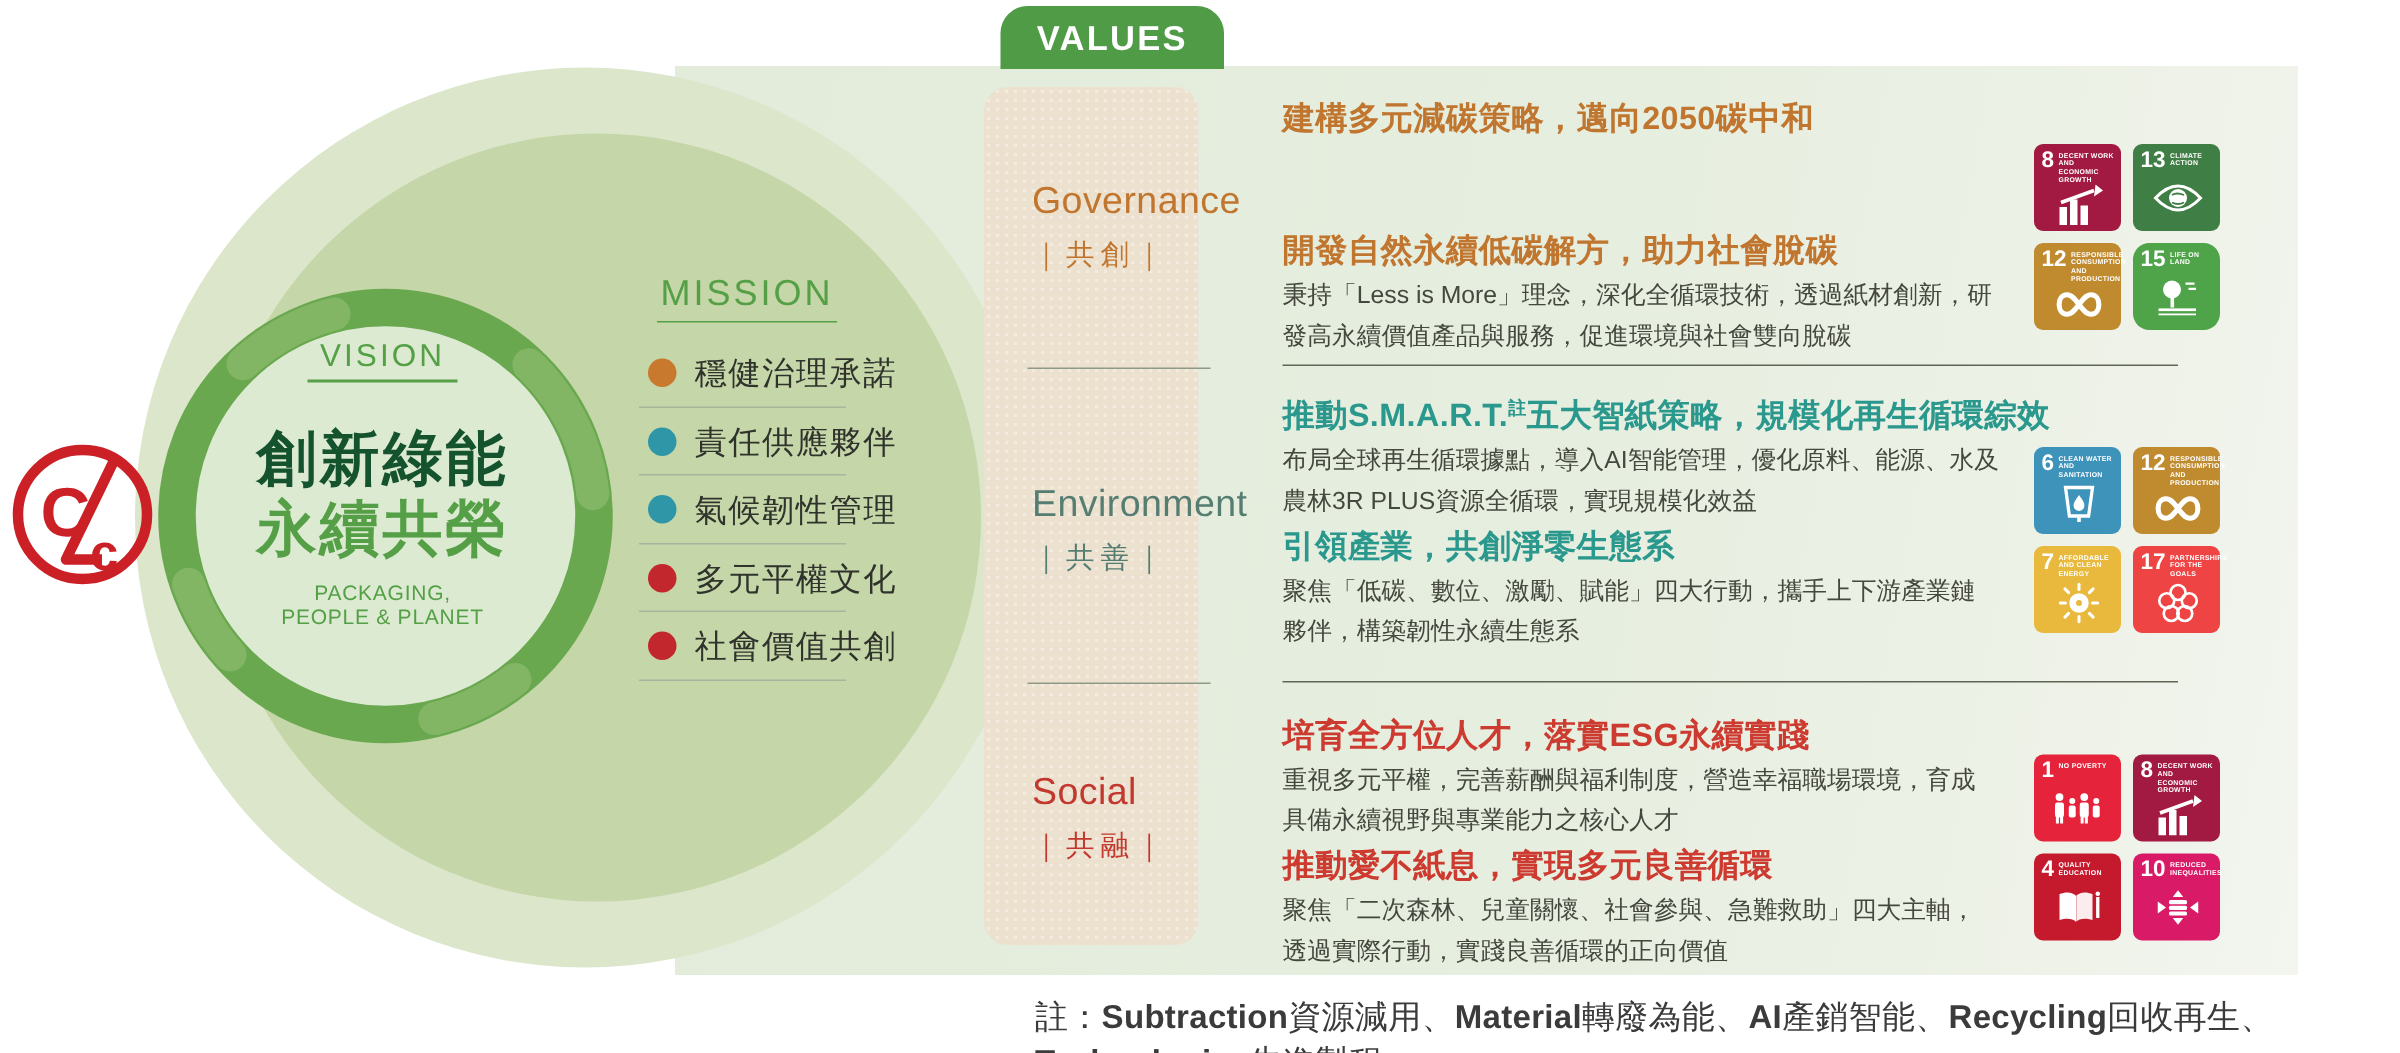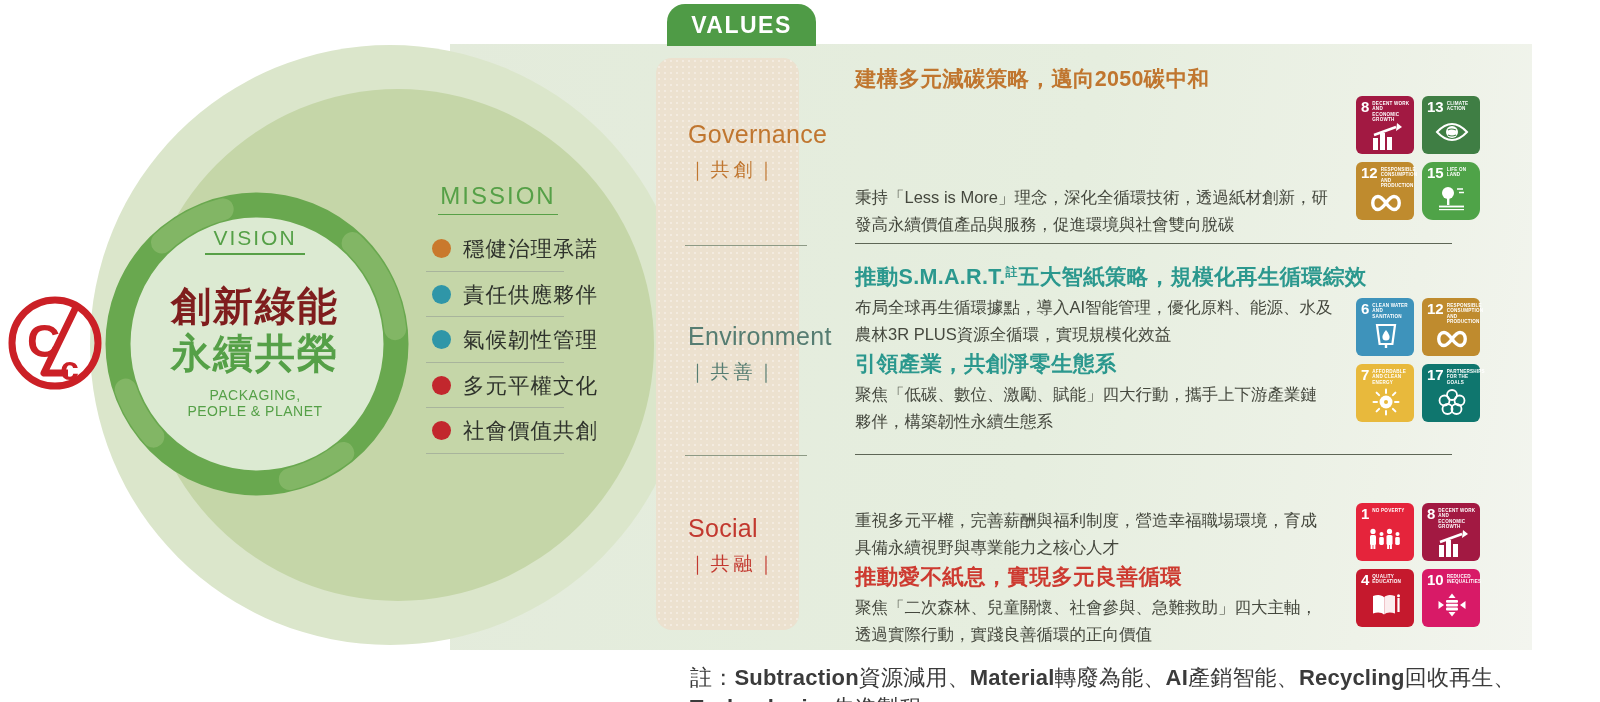--- a/index.html
+++ b/index.html
@@ -80,21 +80,21 @@
 
   <svg class="logo" viewBox="0 0 102 102">
     <circle cx="51" cy="51" r="43" fill="none" stroke="#cb2026" stroke-width="7"></circle>
     <text x="23" y="65" font-size="46" font-weight="bold" fill="#cb2026" font-family="Liberation Sans, sans-serif">C</text>
     <text x="56" y="88" font-size="34" font-weight="bold" fill="#cb2026" font-family="Liberation Sans, sans-serif">c</text>
     <polyline points="73,13 40,81 64,81" fill="none" stroke="#cb2026" stroke-width="7" stroke-linejoin="round"></polyline>
   </svg>
 
   <div class="vision">
     <span class="vision-label" style="color: rgb(85, 160, 71);">VISION</span>
-    <div class="vision-title" style="color: #7f1d1d;">創新綠能</div>
+    <div class="vision-title" style="color: #14532d;">創新綠能</div>
     <div class="vision-title" style="color: rgb(85, 160, 71);">永續共榮</div>
     <div class="vision-sub">
       <div style="color: rgb(85, 160, 71);">PACKAGING,</div>
       <div style="color: rgb(85, 160, 71);">PEOPLE &amp; PLANET</div>
     </div>
   </div>
 
   <div class="mission-label-wrap">
     <span class="mission-label" style="color: rgb(85, 160, 71);">MISSION</span>
   </div>
@@ -136,35 +136,41 @@
     <div class="col-div" style="top:397px"></div>
     <div class="col-group" style="top:456px">
       <div class="col-name" style="color: rgb(194, 56, 46);">Social</div>
       <div class="col-tagline" style="color: rgb(194, 56, 46);">｜共融｜</div>
     </div>
   </div>
 
   <div class="rt h" style="top: 64px; color: rgb(192, 118, 47);">
     <span>建構多元減碳策略，邁向2050碳中和</span>
   </div>
+  <div class="rt h" style="top: 152px; color: rgb(192, 118, 47);">
+    <span>開發自然永續低碳解方，助力社會脫碳</span>
+  </div>
   <div class="rt b2" style="top:184px">秉持「Less is More」理念，深化全循環技術，透過紙材創新，研發高永續價值產品與服務，促進環境與社會雙向脫碳</div>
 
   <div class="sec-div" style="top:243px"></div>
 
   <div class="rt h" style="top: 262px; color: rgb(43, 152, 142);">
     <span>推動S.M.A.R.T.</span><span class="sup">註</span><span>五大智紙策略，規模化再生循環綜效</span>
   </div>
   <div class="rt b2" style="top:294px">布局全球再生循環據點，導入AI智能管理，優化原料、能源、水及農林3R PLUS資源全循環，實現規模化效益</div>
   <div class="rt h" style="top: 349px; color: rgb(43, 152, 142);">
     <span>引領產業，共創淨零生態系</span>
   </div>
   <div class="rt b2" style="top:381px">聚焦「低碳、數位、激勵、賦能」四大行動，攜手上下游產業鏈夥伴，構築韌性永續生態系</div>
 
   <div class="sec-div" style="top:454px"></div>
 
+  <div class="rt h" style="top: 475px; color: rgb(205, 58, 48);">
+    <span>培育全方位人才，落實ESG永續實踐</span>
+  </div>
   <div class="rt b2" style="top:507px">重視多元平權，完善薪酬與福利制度，營造幸福職場環境，育成具備永續視野與專業能力之核心人才</div>
   <div class="rt h" style="top: 562px; color: rgb(205, 58, 48);">
     <span>推動愛不紙息，實現多元良善循環</span>
   </div>
   <div class="rt b2" style="top:594px">聚焦「二次森林、兒童關懷、社會參與、急難救助」四大主軸，透過實際行動，實踐良善循環的正向價值</div>
 
   <div class="sdg-grid" style="top:96px">
     <div class="sdg" style="background-color: rgb(162, 25, 66);">
       <div class="sdg-head">
           <span class="sdg-num">8</span>
@@ -247,21 +253,21 @@
             <path d="M1.5 14 h3.5"></path>
             <path d="M23 14 h3.5"></path>
             <path d="M4.6 4.6 l2.5 2.5"></path>
             <path d="M20.9 20.9 l2.5 2.5"></path>
             <path d="M23.4 4.6 l-2.5 2.5"></path>
             <path d="M7.1 20.9 l-2.5 2.5"></path>
           </g>
           <circle cx="14" cy="14" r="2" fill="#E8B93C"></circle>
         </svg>
     </div>
-    <div class="sdg" style="background-color: #0f766e;">
+    <div class="sdg" style="background-color: #ef4444;">
       <div class="sdg-head">
           <span class="sdg-num">17</span>
           <span class="sdg-title">PARTNERSHIPS FOR THE GOALS</span>
         </div>
       <svg class="sdg-glyph" width="28" height="28" viewBox="0 0 28 28">
           <g fill="none" stroke="#fff" stroke-width="1.8">
             <circle cx="14" cy="7" r="5"></circle>
             <circle cx="21.5" cy="12.5" r="5"></circle>
             <circle cx="18.5" cy="21" r="5"></circle>
             <circle cx="9.5" cy="21" r="5"></circle>

